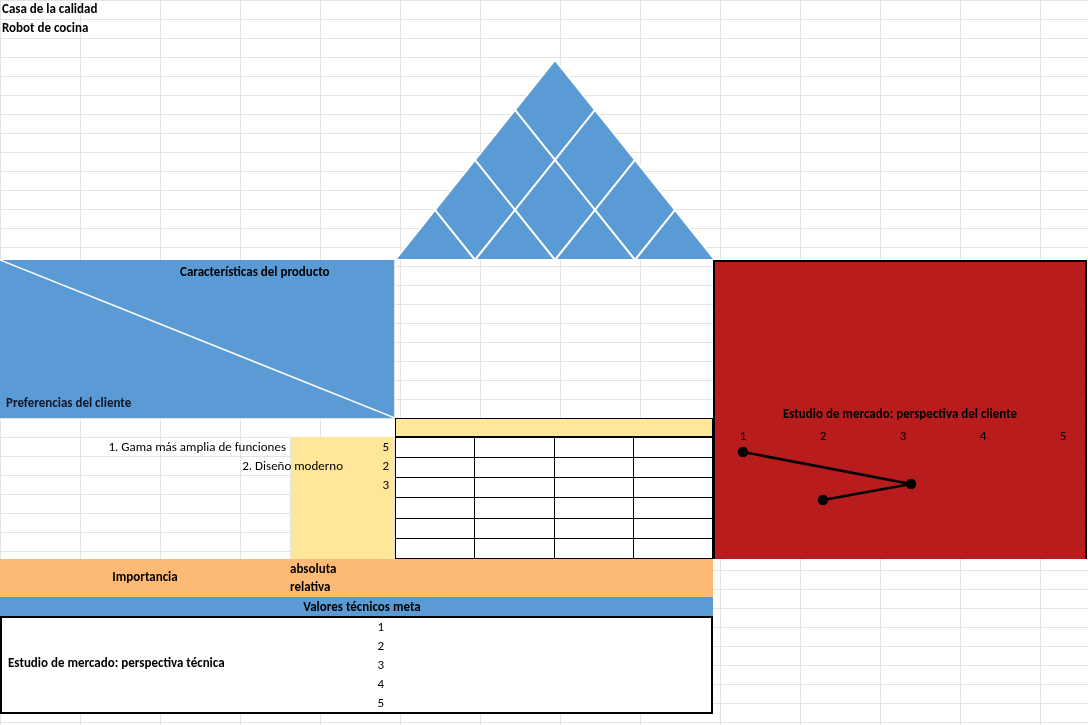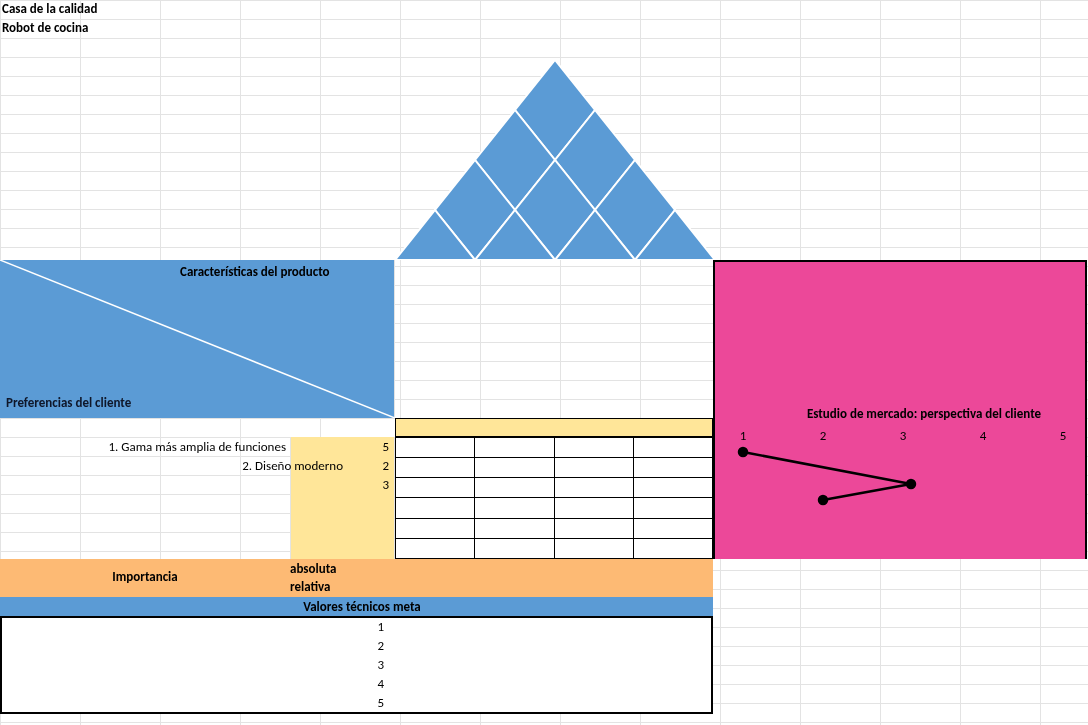--- a/index.html
+++ b/index.html
@@ -121,22 +121,21 @@
   .tech-num {
     position: absolute;
     text-align: right;
     padding-right: 6px;
     width: 100px;
   }
   .client-study-box {
     position: absolute;
     border: 2px solid #000;
     border-bottom: none;
-    background: #ec4899;
-    padding-left: 24px;
+    background: #b91c1c;
   }
   .client-study-title {
     position: absolute;
     font-weight: bold;
     text-align: center;
     width: 100%;
   }
   .axis-num {
     position: absolute;
     text-align: center;
@@ -239,20 +238,21 @@
 
   <div class="green-bar" style="left:0; top:559px; width:713px; height:38px;">
     <div class="imp-label" style="top:10px;">Importancia</div>
     <div class="imp-type" style="top:2px;">absoluta</div>
     <div class="imp-type" style="top:20px;">relativa</div>
   </div>
 
   <div class="blue-bar" style="left:0; top:597px; width:713px; height:19px; line-height:19px;padding-left:11px;">Valores técnicos meta</div>
 
   <div class="tech-study-box" style="left:0; top:616px; width:713px; height:98px;"></div>
+  <div class="tech-study-label" style="left:8px; top:655px; width:282px;">Estudio de mercado: perspectiva técnica</div>
   <div class="tech-num" style="left:290px; top:619px;">1</div>
   <div class="tech-num" style="left:290px; top:638px;">2</div>
   <div class="tech-num" style="left:290px; top:657px;">3</div>
   <div class="tech-num" style="left:290px; top:676px;">4</div>
   <div class="tech-num" style="left:290px; top:695px;">5</div>
 
   <div class="client-study-box" style="left:713px; top:260px; width:374px; height:299px;">
     <div class="client-study-title" style="top:144px;">Estudio de mercado: perspectiva del cliente</div>
 
     <div class="axis-num" style="left:8px; top:166px;">1</div>

